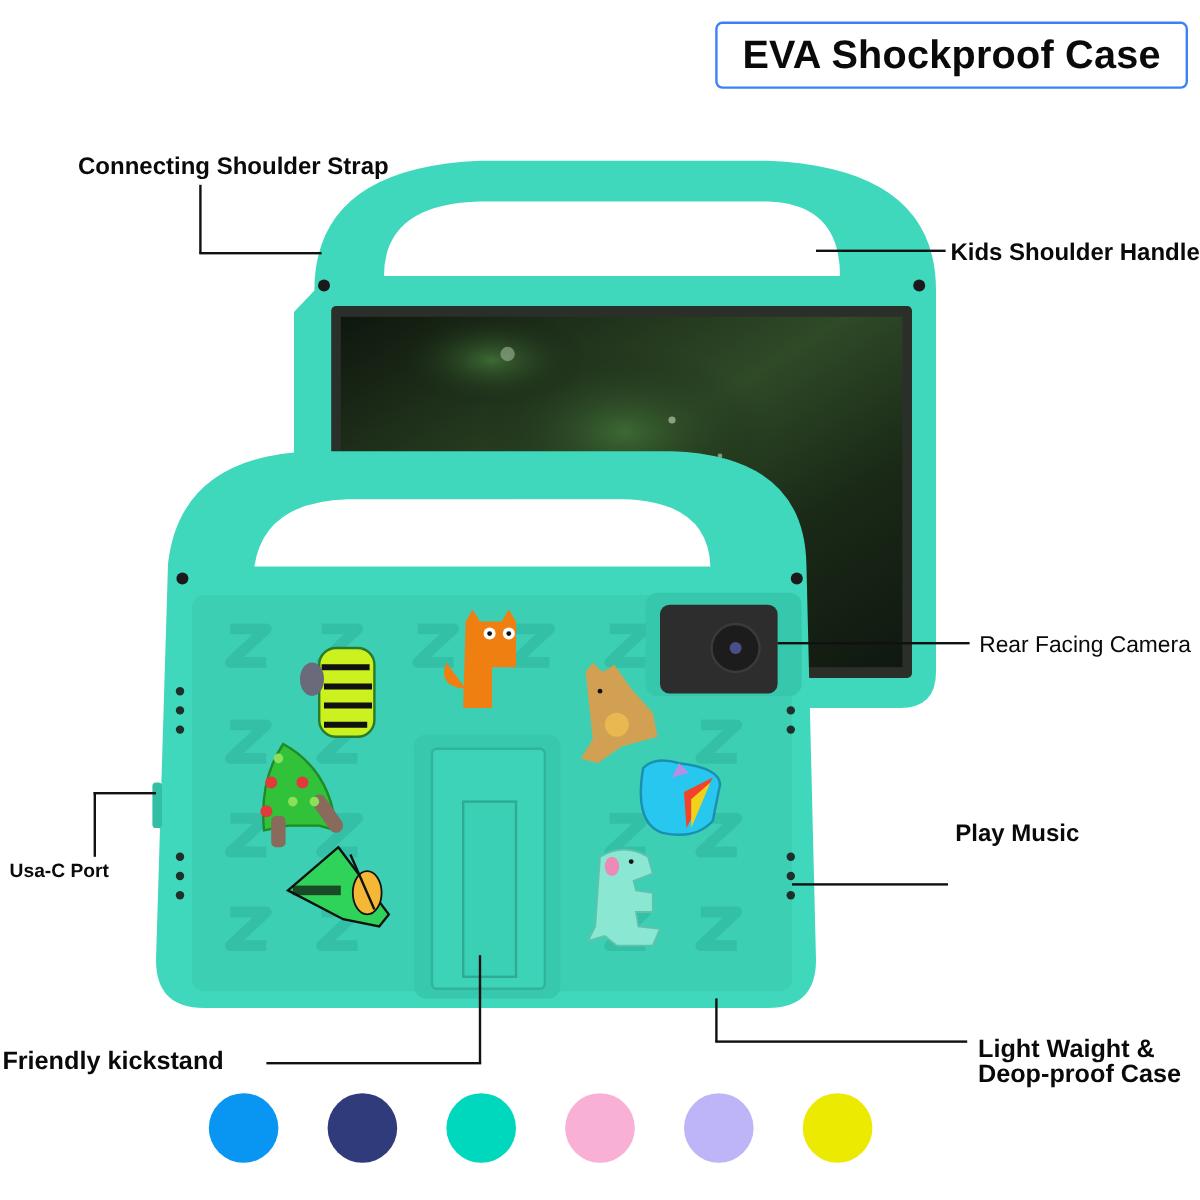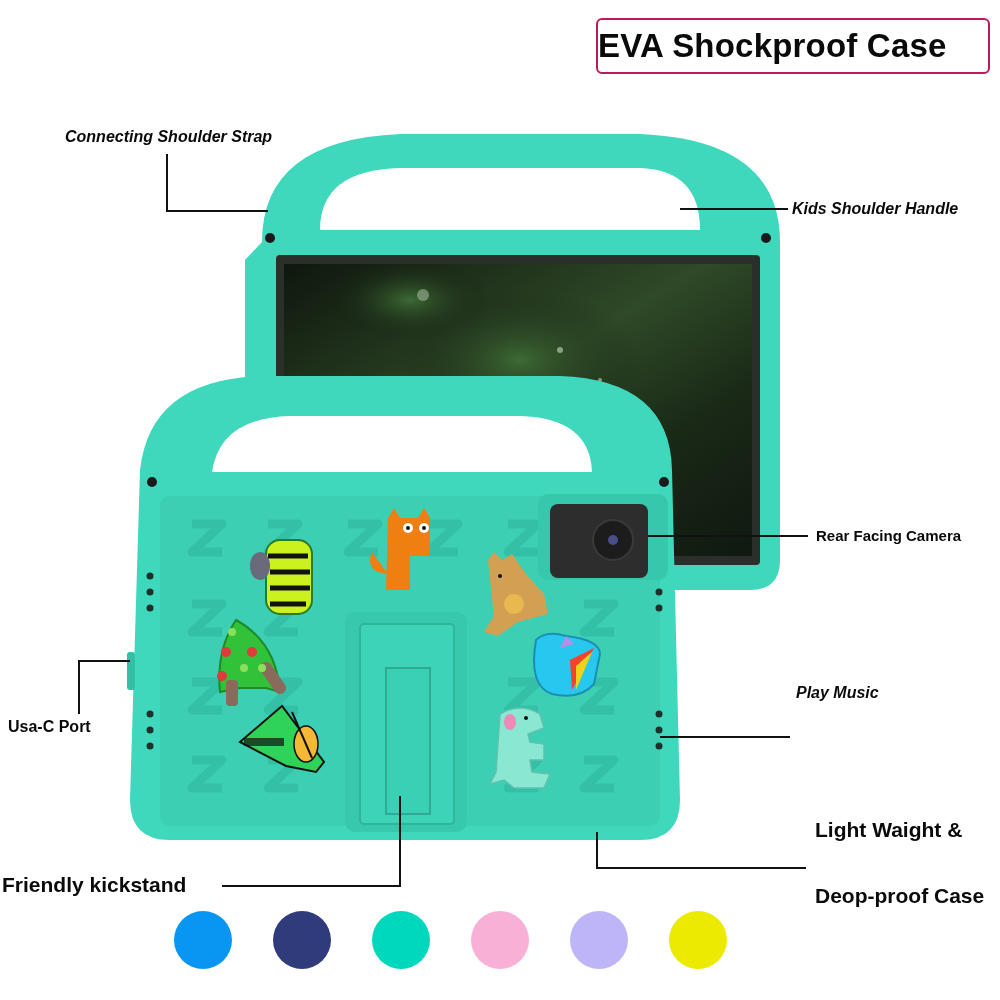--- a/index.html
+++ b/index.html
@@ -1,20 +1,20 @@
 <!DOCTYPE html>
 <html><head>
 <meta charset="utf-8">
 <style>
   html,body{margin:0;padding:0;background:#ffffff;}
   body{width:1000px;height:1000px;position:relative;overflow:hidden;font-family:"Liberation Sans",sans-serif;color:#0a0a0a;}
   .abs{position:absolute;}
-  .title-box{left:596px;top:18px;width:394px;height:56px;border:2px solid #be185d;border-radius:6px;box-sizing:border-box;display:flex;align-items:center;justify-content:flex-start;}
+  .title-box{left:596px;top:18px;width:394px;height:56px;border:2px solid #3b82f6;border-radius:6px;box-sizing:border-box;display:flex;align-items:center;justify-content:center;}
   .title-text{font-weight:700;font-size:33px;letter-spacing:0.2px;}
-  .label{font-weight:700;font-size:16px;white-space:nowrap;font-style:italic;}
+  .label{font-weight:700;font-size:20px;white-space:nowrap;}
   .label-lg{font-weight:700;font-size:21px;white-space:nowrap;}
   .line{background:#111;}
   .swatch{width:58px;height:58px;border-radius:50%;}
   svg{display:block;}
 </style>
 </head>
 <body>
 
 <div class="abs title-box">
   <span class="title-text">EVA Shockproof Case</span>
@@ -164,24 +164,24 @@
 <div class="abs line" style="left:78px;top:660px;width:2px;height:54px"></div>
 <div class="abs line" style="left:78px;top:660px;width:52px;height:2px"></div>
 <div class="abs line" style="left:660px;top:736px;width:130px;height:2px"></div>
 <div class="abs line" style="left:596px;top:832px;width:2px;height:36px"></div>
 <div class="abs line" style="left:596px;top:867px;width:210px;height:2px"></div>
 <div class="abs line" style="left:399px;top:796px;width:2px;height:90px"></div>
 <div class="abs line" style="left:222px;top:885px;width:179px;height:2px"></div>
 
 <div class="abs label" style="left:65px;top:128px">Connecting Shoulder Strap</div>
 <div class="abs label" style="left:792px;top:200px">Kids Shoulder Handle</div>
-<div class="abs" style="left:816px;top:527px;font-weight:700;font-size:15px;white-space:nowrap">Rear Facing Camera</div>
+<div class="abs" style="left:816px;top:527px;font-weight:400;font-size:19px;white-space:nowrap">Rear Facing Camera</div>
 <div class="abs" style="left:8px;top:718px;font-weight:700;font-size:16px;white-space:nowrap">Usa-C Port</div>
 <div class="abs label" style="left:796px;top:684px">Play Music</div>
-<div class="abs" style="left:815px;top:818px;font-weight:700;font-size:21px;white-space:nowrap">Light Waight &amp;</div>
+<div class="abs" style="left:815px;top:863px;font-weight:700;font-size:21px;white-space:nowrap">Light Waight &amp;</div>
 <div class="abs" style="left:815px;top:884px;font-weight:700;font-size:21px;white-space:nowrap">Deop-proof Case</div>
 <div class="abs label-lg" style="left:2px;top:873px">Friendly kickstand</div>
 
 <div class="abs swatch" style="left:174px;top:911px;background:#0996f2"></div>
 <div class="abs swatch" style="left:273px;top:911px;background:#2f3b7a"></div>
 <div class="abs swatch" style="left:372px;top:911px;background:#00d8bd"></div>
 <div class="abs swatch" style="left:471px;top:911px;background:#f8b0d6"></div>
 <div class="abs swatch" style="left:570px;top:911px;background:#bdb5f7"></div>
 <div class="abs swatch" style="left:669px;top:911px;background:#ebea00"></div>
 

